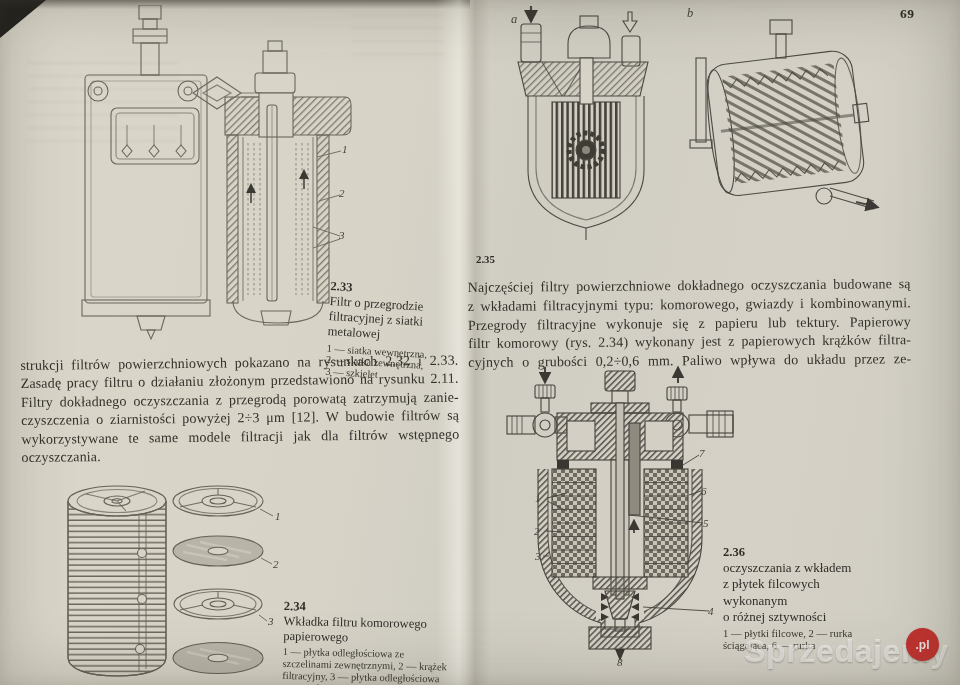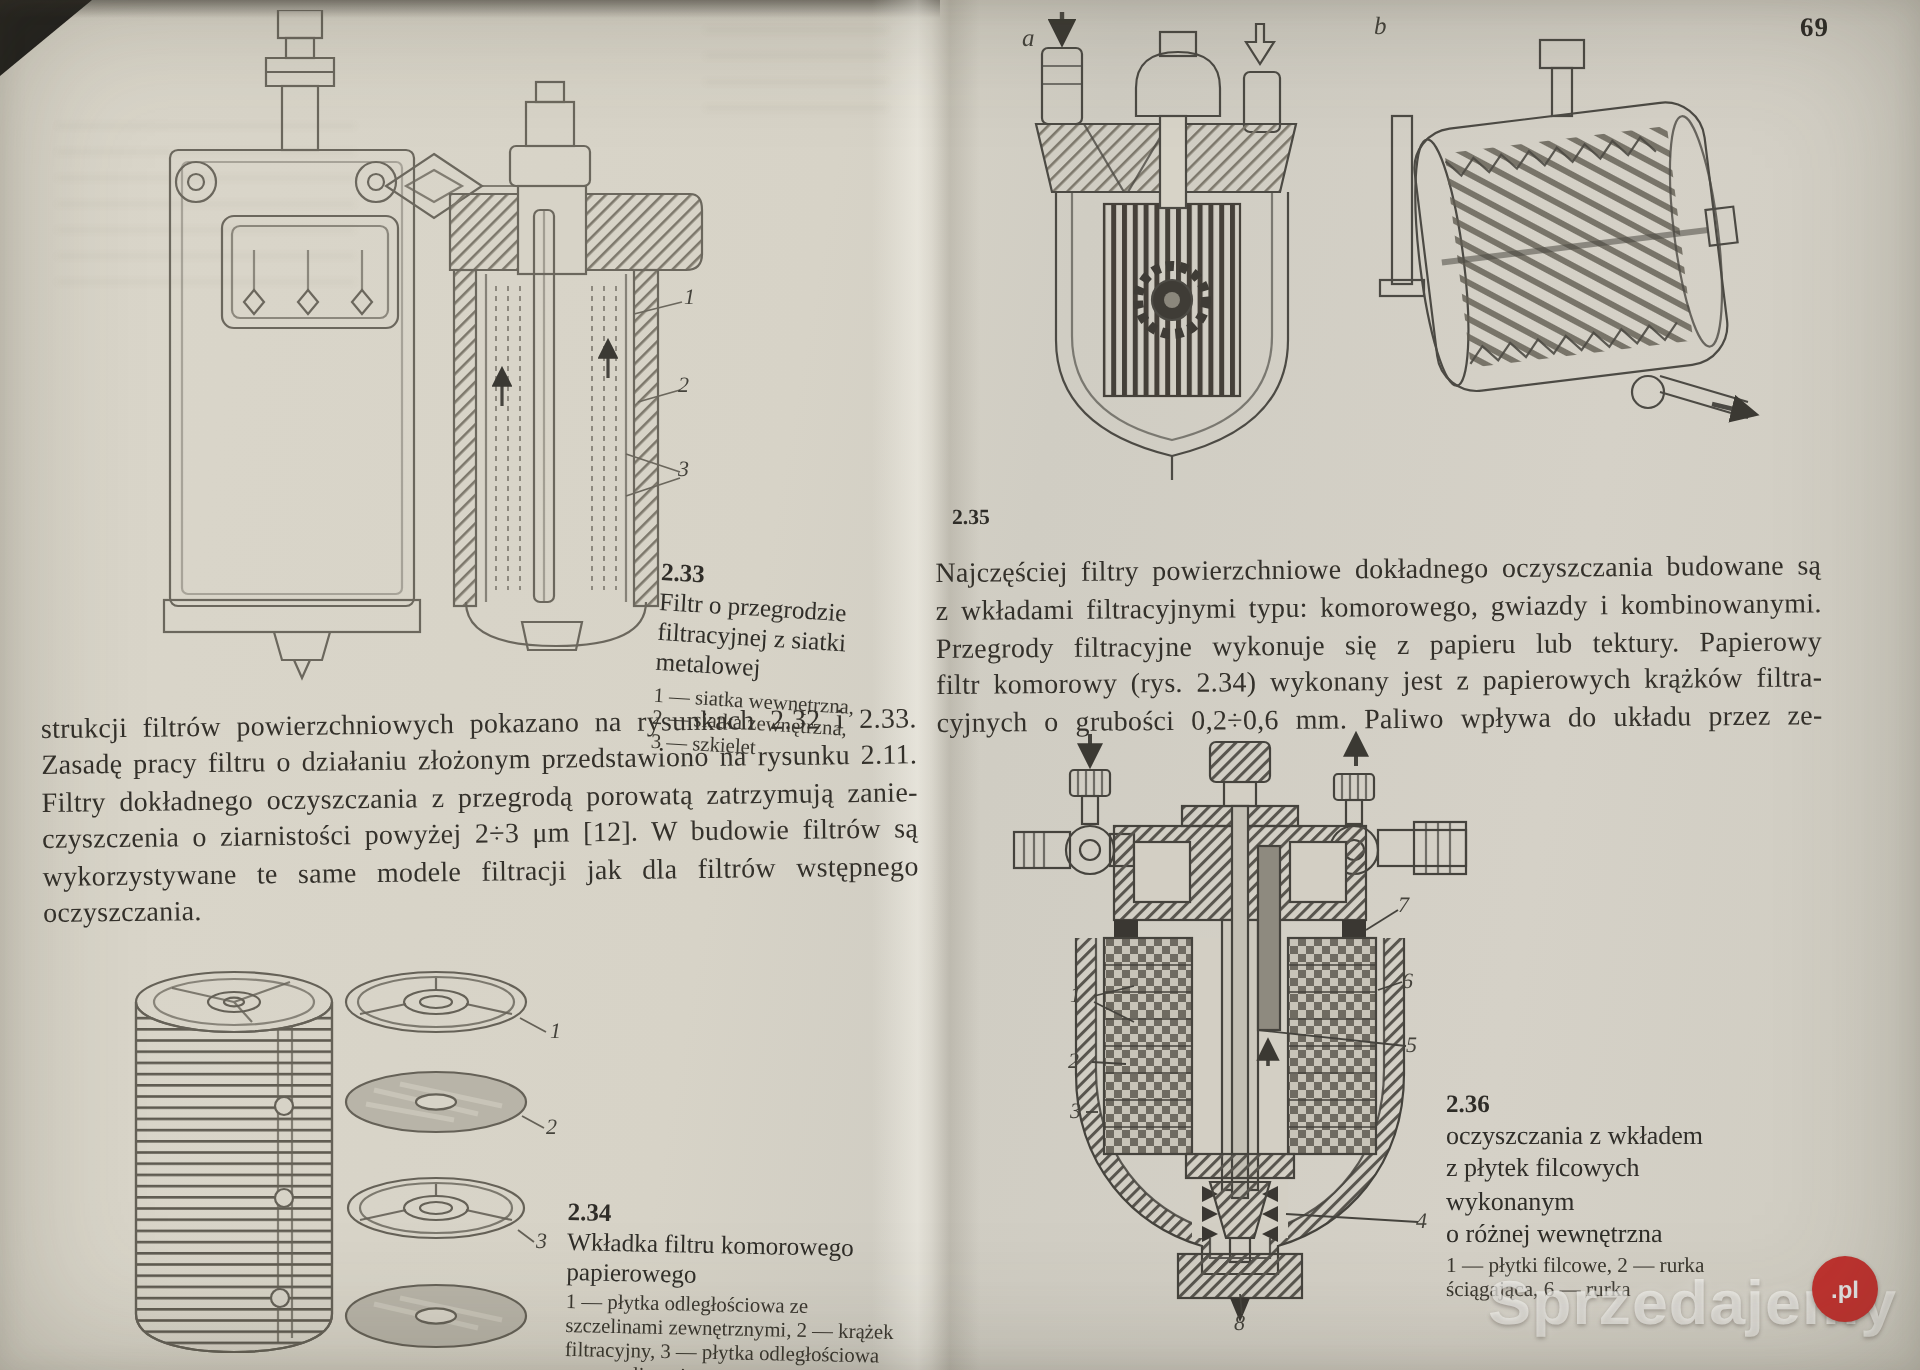--- a/index.html
+++ b/index.html
@@ -355,21 +355,21 @@
     <span class="co" style="left:196px;top:120px">6</span>
     <span class="co" style="left:194px;top:82px">7</span>
     <span class="co" style="left:112px;top:291px">8</span>
   </div>
 
   <div class="abs" style="left:723px;top:545px;width:220px">
     <div class="fignum">2.36</div>
     <div class="cap-t" style="font-size:13px;line-height:16.4px">oczyszczania z wkładem</div>
     <div class="cap-t" style="font-size:13px;line-height:16.4px">z płytek filcowych</div>
     <div class="cap-t" style="font-size:13px;line-height:16.4px">wykonanym</div>
-    <div class="cap-t" style="font-size:13px;line-height:16.4px">o różnej wewnętrzna</div>
+    <div class="cap-t" style="font-size:13px;line-height:16.4px">o różnej sztywności</div>
     <div style="height:2px"></div>
     <div class="cap-l" style="font-size:10.6px;line-height:12.2px">1 — płytki filcowe, 2 — rurka</div>
     <div class="cap-l" style="font-size:10.6px;line-height:12.2px">ściągająca, 6 — rurka</div>
 
   </div>
 
   <div class="watermark">Sprzedajemy</div>
   <div class="wm-badge" id="wm-badge" style="background: rgb(192, 50, 47);">.pl</div>
 
 </div>

